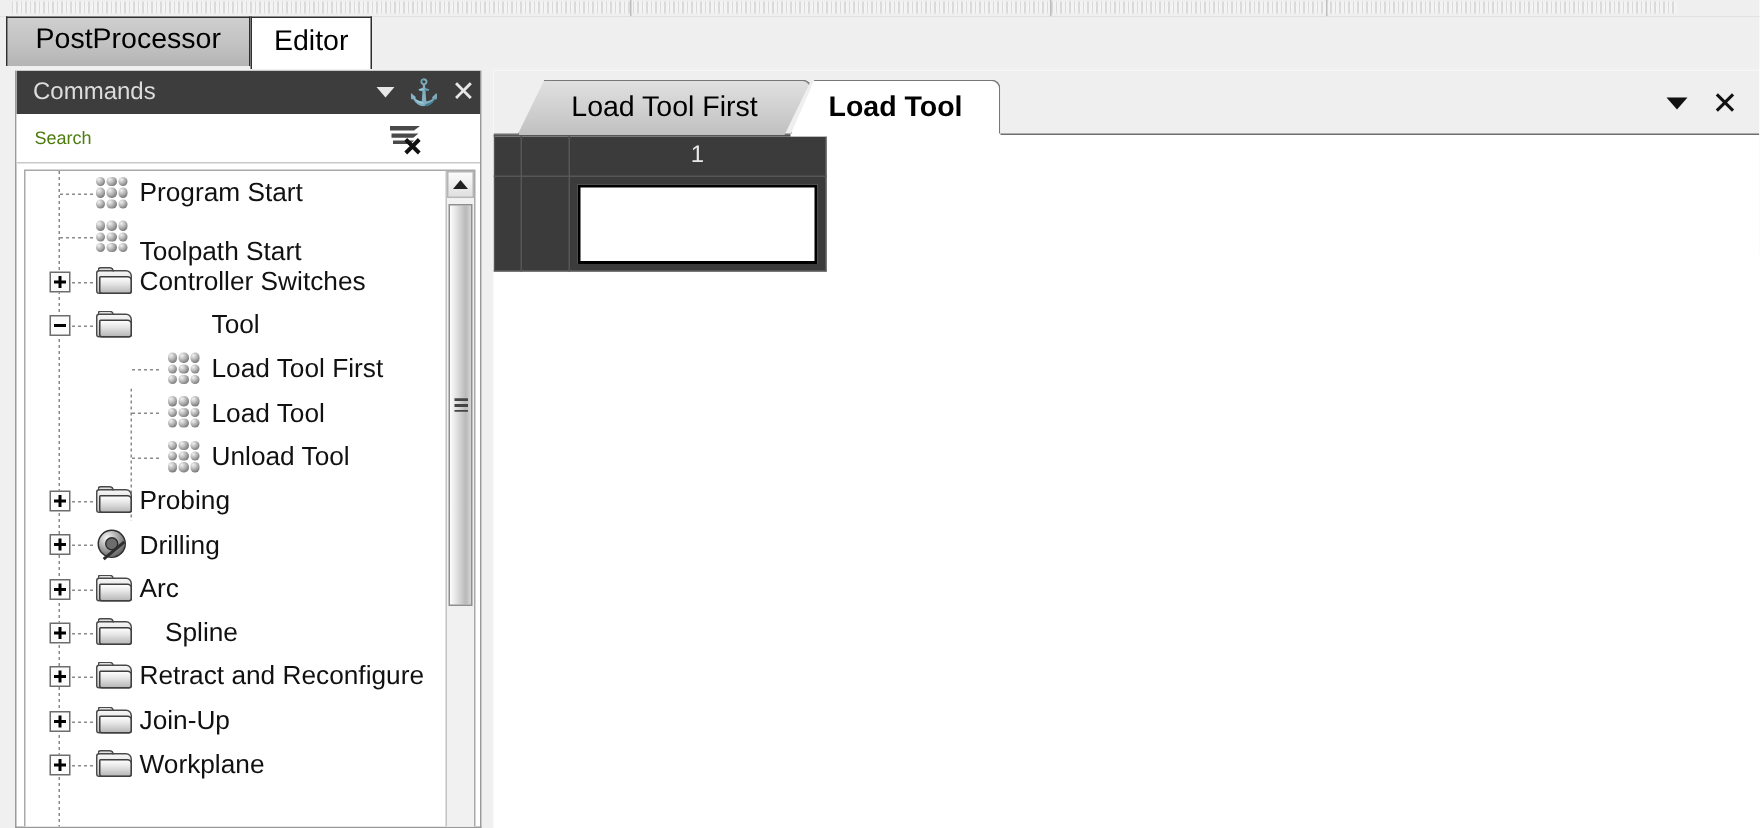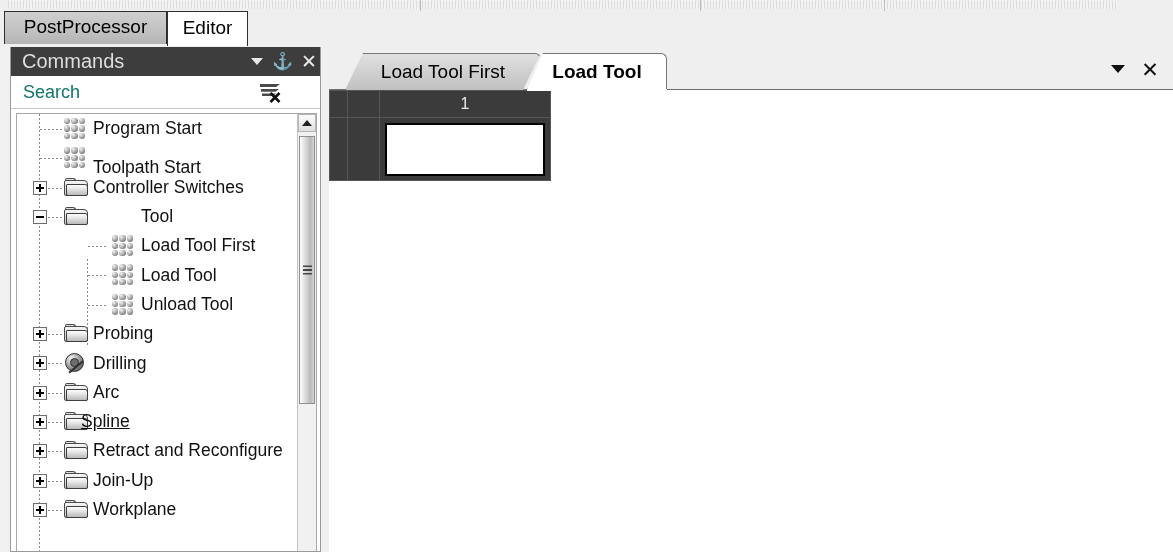--- a/index.html
+++ b/index.html
@@ -77,21 +77,21 @@
   .dock-header {
     position: absolute; left: 0; top: 0;
     width: 311px; height: 29px;
     background: #3d3d3d;
     color: #e6e6e6;
     display: flex; align-items: center;
     box-sizing: border-box;
     padding-left: 11px;
   }
   .dock-title {
-    font-size: 20px; color: #dddddd; font-weight: 400;
+    font-size: 16px; color: #dddddd; font-weight: 400;
     flex: 1;
   }
   .dock-btn {
     width: 26px; height: 27px;
     display: flex; align-items: center; justify-content: center;
     color: #e8e8e8;
     cursor: default;
   }
   .ico-caret {
     width: 0; height: 0;
@@ -107,21 +107,21 @@
     position: absolute; left: 0; top: 29px;
     width: 311px; height: 33px;
     background: #ffffff;
     border-bottom: 1px solid #c9c9c9;
     box-sizing: border-box;
     display: flex; align-items: center;
   }
   .search-input {
     border: none; outline: none; background: transparent;
     font-family: "Liberation Sans", sans-serif;
-    font-size: 18px; color: #0f766e;
+    font-size: 12px; color: #4d7c0f;
     margin-left: 12px;
     width: 210px;
     padding: 0;
   }
   .clear-filter-icon {
     position: absolute; right: 38px; top: 5px;
     width: 26px; height: 23px;
   }
 
   
@@ -557,21 +557,21 @@
               <span class="tlabel" style="left: 76px;">Arc</span>
             </div>
             <div class="trow">
               <div class="hdash" style="left: 23px; width: 22px; top: 15px;"></div>
               <div class="expander plus" style="left: 16px; top: 8px;"></div>
               <div class="ico-folder" style="left: 47px; top: 5px;">
                 <div class="tabtop"></div>
                 <div class="back"></div>
                 <div class="front"></div>
               </div>
-              <span class="tlabel" style="left: 64px; text-decoration: underline;">Spline</span>
+              <span class="tlabel" style="left: 93px;">Spline</span>
             </div>
             <div class="trow">
               <div class="hdash" style="left: 23px; width: 22px; top: 15px;"></div>
               <div class="expander plus" style="left: 16px; top: 8px;"></div>
               <div class="ico-folder" style="left: 47px; top: 5px;">
                 <div class="tabtop"></div>
                 <div class="back"></div>
                 <div class="front"></div>
               </div>
               <span class="tlabel" style="left: 76px;">Retract and Reconfigure</span>

